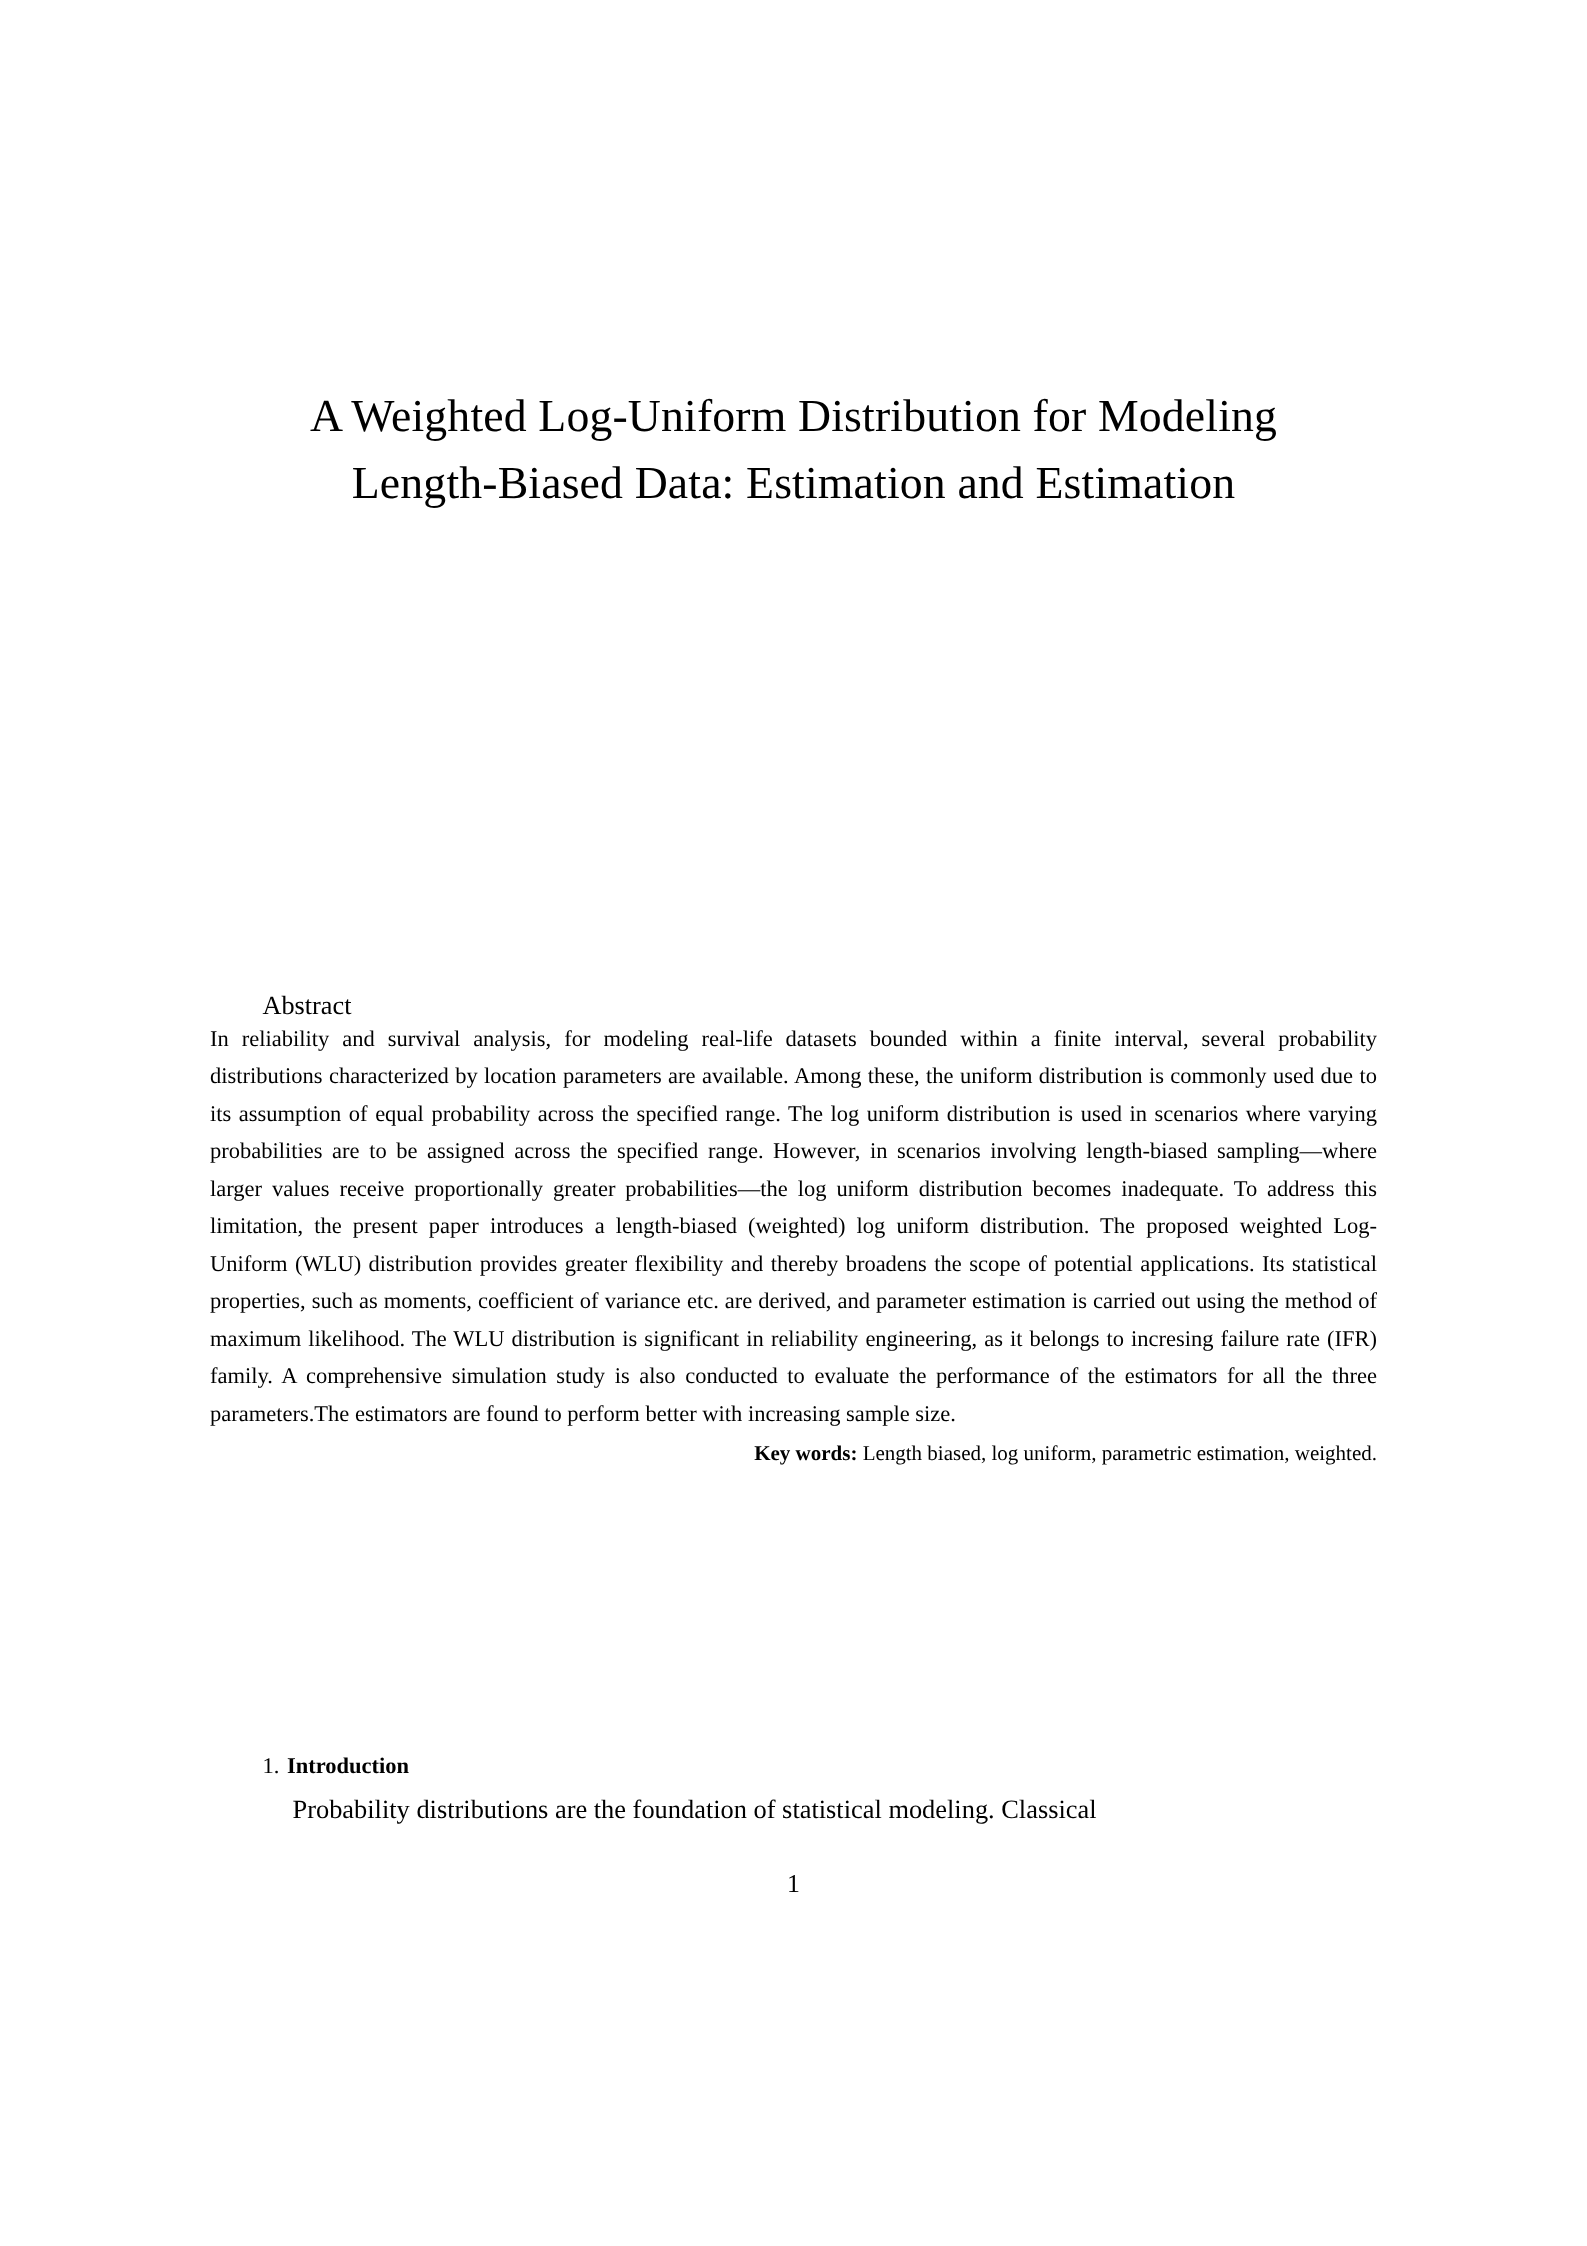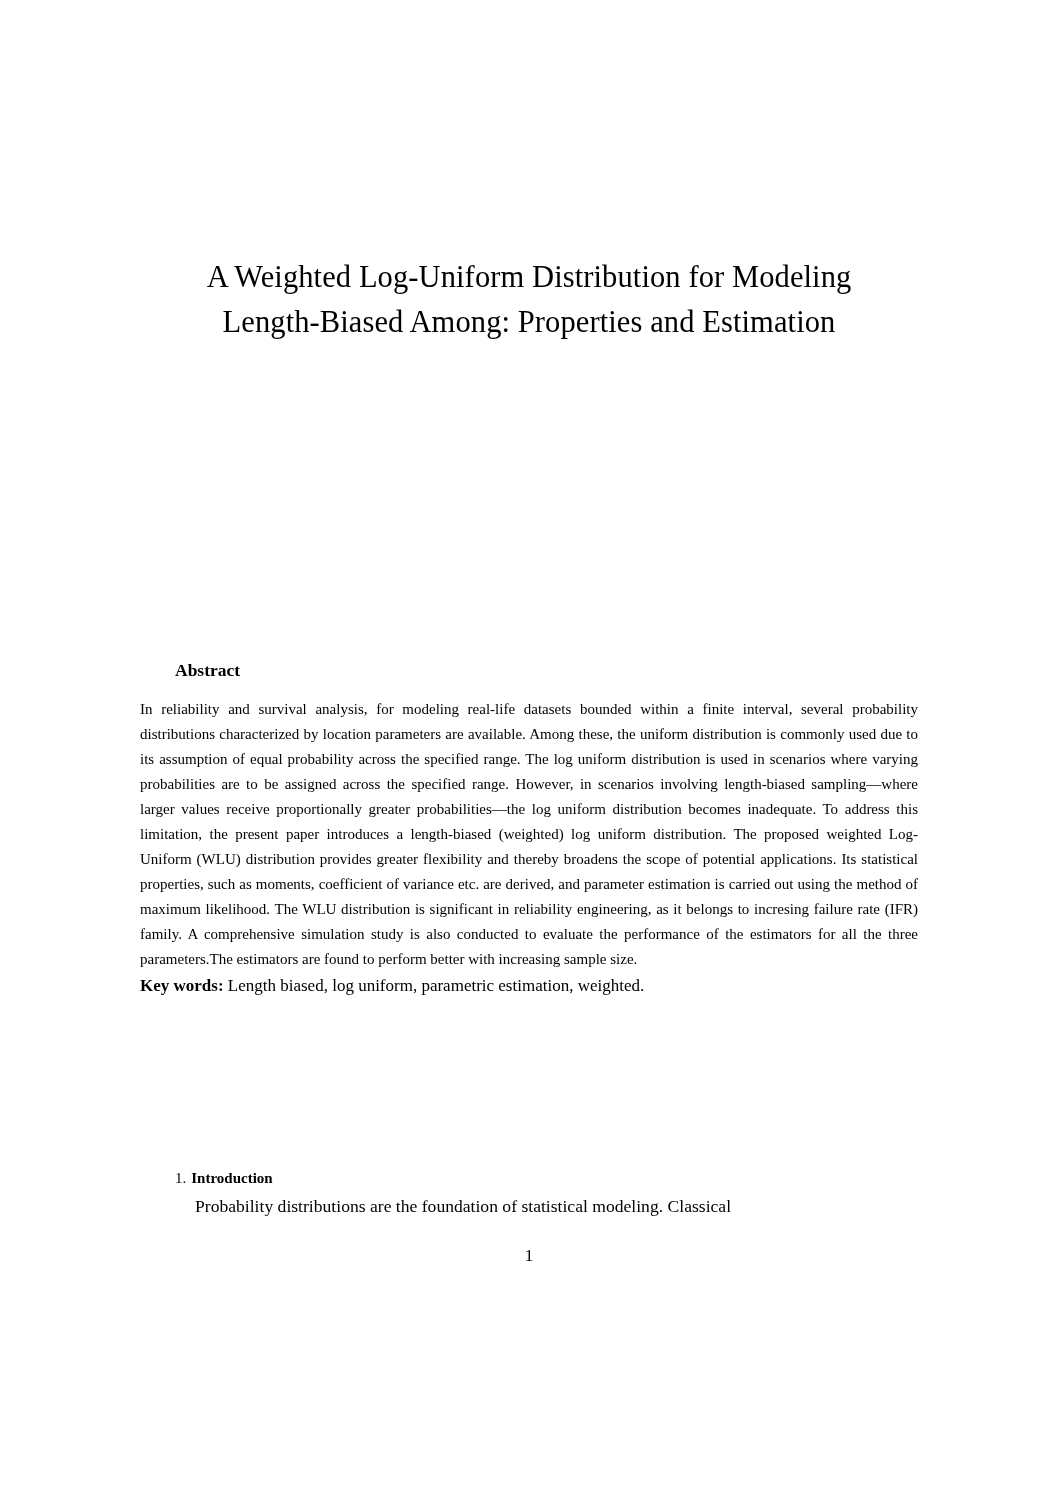--- a/index.html
+++ b/index.html
@@ -32,37 +32,37 @@
     letter-spacing: 0.1px;
     font-weight: 400;
   }
   .body-block {
     position: absolute;
     left: 140px;
     top: 660px;
     width: 778px;
   }
   .abstract-heading {
-    font-weight: bold;
+    font-weight: normal;
     font-size: 17.5px;
     margin-left: 35px;
-    margin-bottom: 16px;
+    margin-bottom: 0;
   }
   .abstract-text {
     font-size: 15px;
     line-height: 25px;
     text-align: justify;
     text-justify: inter-word;
     hyphens: none;
   }
   .keywords {
-    font-size: 17px;
+    font-size: 14px;
     line-height: 28.6px;
     margin-top: 0px;
-    text-align: left;
+    text-align: right;
   }
   .keywords b {
     font-weight: bold;
   }
   .section-block {
     position: absolute;
     left: 140px;
     top: 1164px;
     width: 778px;
   }
@@ -94,21 +94,21 @@
     font-size: 17.2px;
   }
 </style>
 </head>
 <body>
 
 <div class="page">
 
   <div class="title-block">
     <div class="title-line">A Weighted Log-Uniform Distribution for Modeling</div>
-    <div class="title-line">Length-Biased Among: Properties and Estimation</div>
+    <div class="title-line">Length-Biased Data: Estimation and Estimation</div>
   </div>
 
   <div class="body-block">
     <div class="abstract-heading">Abstract</div>
     <div class="abstract-text">In reliability and survival analysis, for modeling real-life datasets bounded within a finite interval, several probability distributions characterized by location parameters are available. Among these, the uniform distribution is commonly used due to its assumption of equal probability across the specified range. The log uniform distribution is used in scenarios where varying probabilities are to be assigned across the specified range. However, in scenarios involving length-biased sampling—where larger values receive proportionally greater probabilities—the log uniform distribution becomes inadequate. To address this limitation, the present paper introduces a length-biased (weighted) log uniform distribution. The proposed weighted Log-Uniform (WLU) distribution provides greater flexibility and thereby broadens the scope of potential applications. Its statistical properties, such as moments, coefficient of variance etc. are derived, and parameter estimation is carried out using the method of maximum likelihood. The WLU distribution is significant in reliability engineering, as it belongs to incresing failure rate (IFR) family. A comprehensive simulation study is also conducted to evaluate the performance of the estimators for all the three parameters.The estimators are found to perform better with increasing sample size.</div>
     <div class="keywords">
       <b>Key words:</b>
       <span>Length biased, log uniform, parametric estimation, weighted.</span>
     </div>
   </div>

